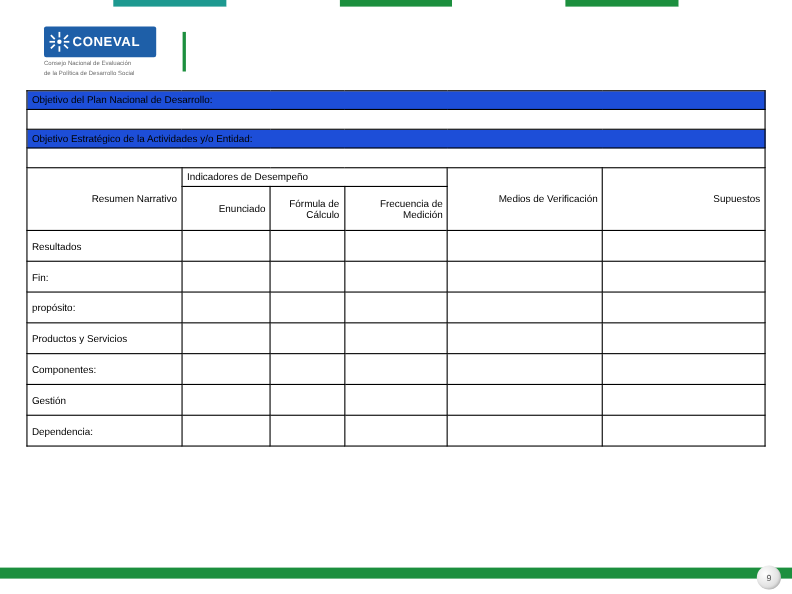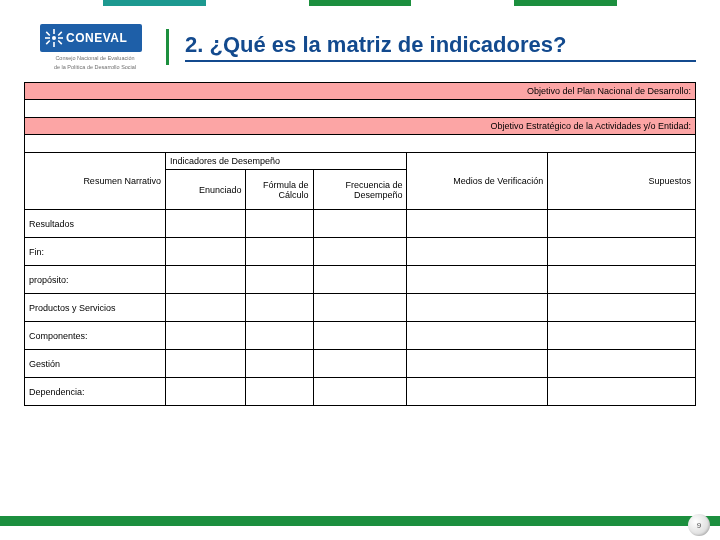--- a/index.html
+++ b/index.html
@@ -5,35 +5,35 @@
   * { box-sizing: border-box; margin: 0; padding: 0; }
   html, body { width: 720px; height: 540px; font-family: Arial, Helvetica, sans-serif; background: #fff; }
   .slide { position: relative; width: 720px; height: 540px; background: #fff; overflow: hidden; }
   .topstripe { position: absolute; top: 0; left: 0; right: 0; height: 6px; display: flex; }
   .topstripe .seg { flex: 1; }
   .seg.teal { background: #1d9990; }
   .seg.green { background: #1c8f3e; }
   .seg.white { background: #fff; }
 
   .header { position: absolute; top: 24px; left: 40px; right: 24px; display: flex; align-items: center; gap: 16px; }
-  .logo { width: 110px; text-align: center; }
+  .logo { width: 110px; }
   .logo-box { width: 102px; height: 28px; background: #1e5fa8; border-radius: 2px; display: flex; align-items: center; padding: 0 4px; gap: 2px; }
   .logo-icon { width: 20px; height: 20px; }
   .logo-icon svg { width: 20px; height: 20px; }
   .logo-text { color: #fff; font-weight: bold; font-size: 12px; letter-spacing: 0.5px; }
   .logo-sub { font-size: 5.5px; color: #6f6f6f; margin-top: 3px; line-height: 1.1; }
 
   .vline { width: 3px; height: 36px; background: #1c8f3e; }
   .title { font-size: 22px; font-weight: bold; color: #134a8e; border-bottom: 2px solid #134a8e; padding-bottom: 2px; flex: 1; }
 
   .matrix-wrap { position: absolute; top: 82px; left: 24px; right: 24px; bottom: 36px; }
 
   table.matrix { width: 100%; border-collapse: collapse; table-layout: fixed; font-size: 9px; }
   table.matrix td, table.matrix th { border: 1px solid #000; padding: 3px 4px; vertical-align: middle; }
-  .lbl { text-align: right; font-weight: normal; background: #fca5a5; height: 16px; }
+  .lbl { text-align: left; font-weight: normal; background: #1d4ed8; height: 16px; }
   .blank { height: 18px; background: #fff; }
   .groupcell { text-align: left; }
   .narrowcell { text-align: right; height: 40px; }
   .rowlbl { text-align: left; height: 28px; }
   col.c1 { width: 21%; }
   col.c2 { width: 12%; }
   col.c3 { width: 10%; }
   col.c4 { width: 14%; }
   col.c5 { width: 21%; }
   col.c6 { width: 22%; }
@@ -76,21 +76,20 @@
                 <rect x="15.2" y="3.2" width="1.6" height="5" transform="rotate(45 16 5.7)"></rect>
               </g>
             </svg>
         </span>
         <span class="logo-text">CONEVAL</span>
       </div>
       <div class="logo-sub">Consejo Nacional de Evaluación</div>
       <div class="logo-sub">de la Política de Desarrollo Social</div>
     </div>
     <div class="vline"></div>
-    <div class="title">2. ¿Qué es la matriz de indicadores?</div>
   </div>
 
   <div class="matrix-wrap">
     <table class="matrix">
       <colgroup>
         <col class="c1">
           <col class="c2">
           <col class="c3">
           <col class="c4">
           <col class="c5">
@@ -112,21 +111,21 @@
 
         <tr>
           <td rowspan="2" class="narrowcell">Resumen Narrativo</td>
           <td colspan="3" class="groupcell">Indicadores de Desempeño</td>
           <td rowspan="2" class="narrowcell">Medios de Verificación</td>
           <td rowspan="2" class="narrowcell">Supuestos</td>
         </tr>
         <tr>
           <td class="narrowcell">Enunciado</td>
           <td class="narrowcell">Fórmula de Cálculo</td>
-          <td class="narrowcell">Frecuencia de Desempeño</td>
+          <td class="narrowcell">Frecuencia de Medición</td>
         </tr>
 
         <tr>
           <td class="rowlbl">Resultados</td>
           <td></td>
             <td></td>
             <td></td>
             <td></td>
             <td></td>
         </tr>

